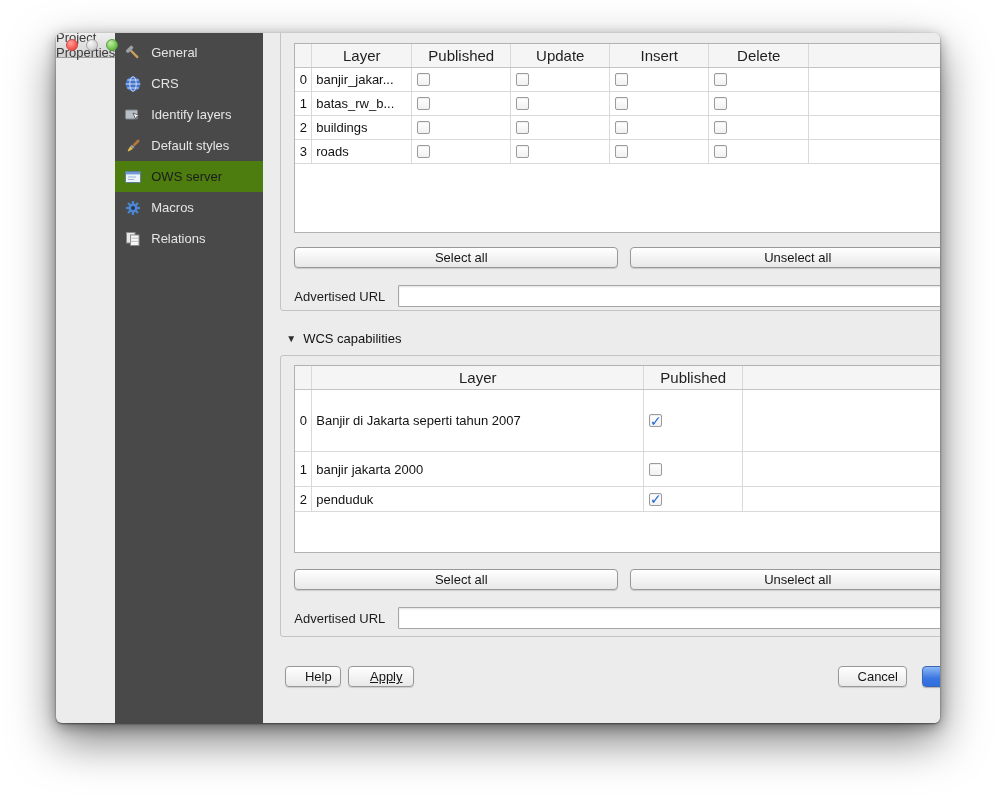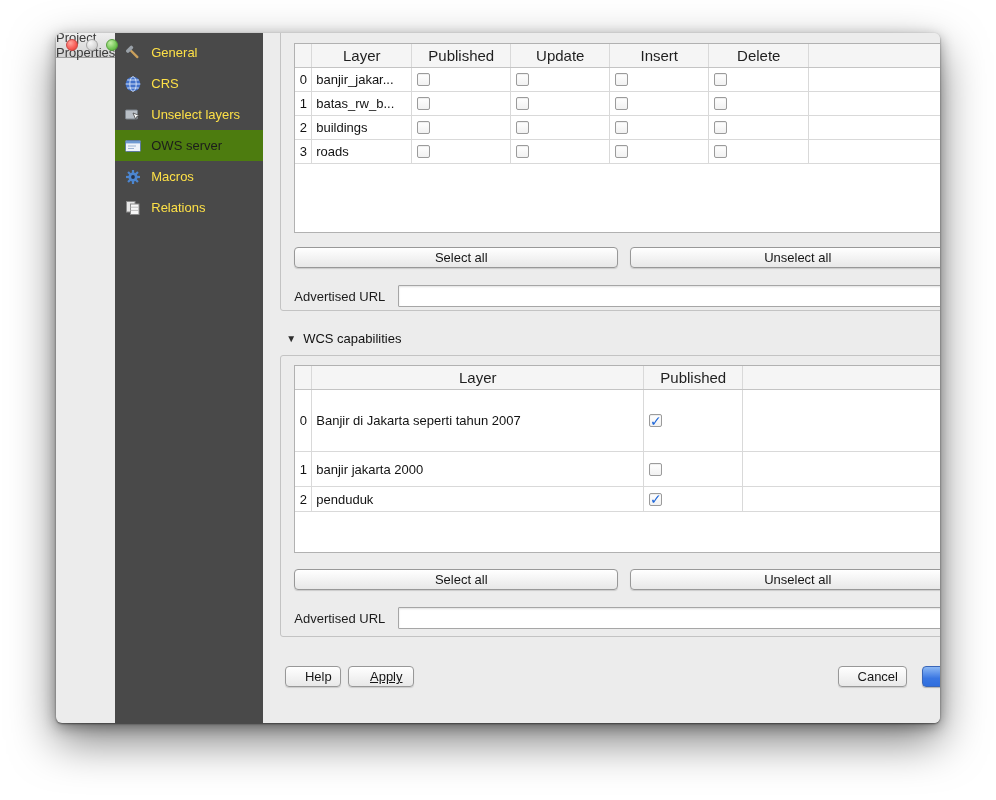--- a/index.html
+++ b/index.html
@@ -17,21 +17,21 @@
   .title { font-size:13px; color:#3a3a3a; }
   .traffic { position:absolute; left:10px; top:0; height:100%; display:flex; align-items:center; gap:8px; }
   .light { width:12px; height:12px; border-radius:50%; }
   .light.red { background:radial-gradient(circle at 35% 30%, #ffa49d, #f75a54 60%, #d93a33); border:1px solid #c94845; }
   .light.gray { background:radial-gradient(circle at 35% 30%, #f6f6f6, #c6c6c6); border:1px solid #a5a5a5; }
   .light.green { background:radial-gradient(circle at 35% 30%, #c3eda6, #74c556 60%, #4ea832); border:1px solid #579f3e; }
 
   .winbody { flex:1; display:flex; min-height:0; }
   .sidebar { flex:0 0 148px; background:#494949; padding-top:4px; }
   .side-item { height:31px; display:flex; align-items:center; gap:8px; padding:0 8px;
-               color:#fde047; font-size:13px; cursor:default; }
+               color:#e5e5e5; font-size:13px; cursor:default; }
   .side-item.selected { background:#4d7c0f; color:#1c1c1c; }
   .side-icon { width:20px; height:20px; flex:0 0 20px; display:flex; align-items:center; justify-content:center; }
 
   .content { position:relative; flex:1; background:#ececec; overflow:hidden; }
 
   .groupbox { position:absolute; border:1px solid #c3c3c3; border-radius:3px; }
   .g1 { left:17px; top:-12px; width:683px; height:290px; }
   .g2 { left:17px; top:322px; width:683px; height:282px; }
 
   .tbl { position:absolute; background:#fff; border:1px solid #b1b1b1; }
@@ -107,21 +107,33 @@
           </span>
           <span>CRS</span>
         </div>
         <div class="side-item">
           <span class="side-icon">
             <svg width="18" height="18" viewBox="0 0 18 18">
                 <rect x="1.5" y="4" width="12" height="9" rx="1" fill="#b9bfc6" stroke="#7d848c" stroke-width="1"></rect>
                 <path d="M9 7 l6.5 2.6 -2.8 1 -1 2.8 z" fill="#ffffff" stroke="#444" stroke-width="0.8"></path>
               </svg>
           </span>
-          <span>Unselect layers</span>
+          <span>Identify layers</span>
+        </div>
+        <div class="side-item">
+          <span class="side-icon">
+            <svg width="18" height="18" viewBox="0 0 18 18">
+                <g transform="rotate(45 9 9)">
+                  <rect x="7.8" y="0.5" width="2.6" height="8" rx="1" fill="#b5763a"></rect>
+                  <rect x="7.3" y="8.8" width="3.6" height="2.2" fill="#9aa0a6"></rect>
+                  <path d="M7.3 11.2 h3.6 l-1.1 4.8 h-1.4 z" fill="#e0b84e"></path>
+                </g>
+              </svg>
+          </span>
+          <span>Default styles</span>
         </div>
         <div class="side-item selected">
           <span class="side-icon">
             <svg width="18" height="18" viewBox="0 0 18 18">
                 <rect x="1.5" y="3.5" width="15" height="11" rx="1" fill="#eef3fa" stroke="#5f7aa0" stroke-width="1"></rect>
                 <rect x="2" y="4" width="14" height="2.4" fill="#6f9ad2"></rect>
                 <path d="M4 9 h8 M4 11.5 h6" stroke="#9db4d2" stroke-width="1"></path>
               </svg>
           </span>
           <span>OWS server</span>

